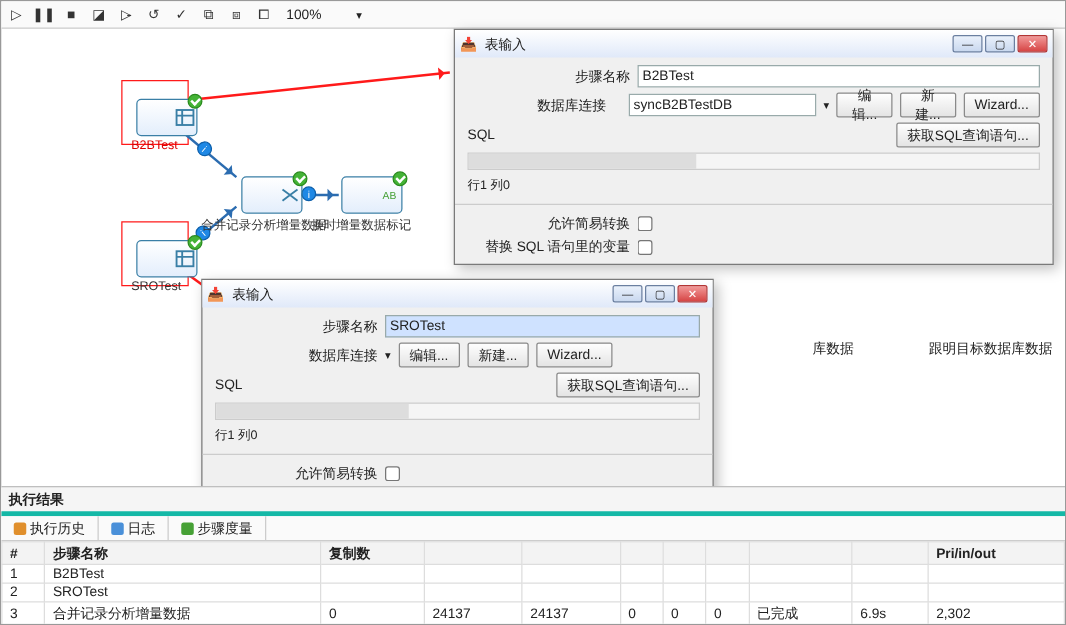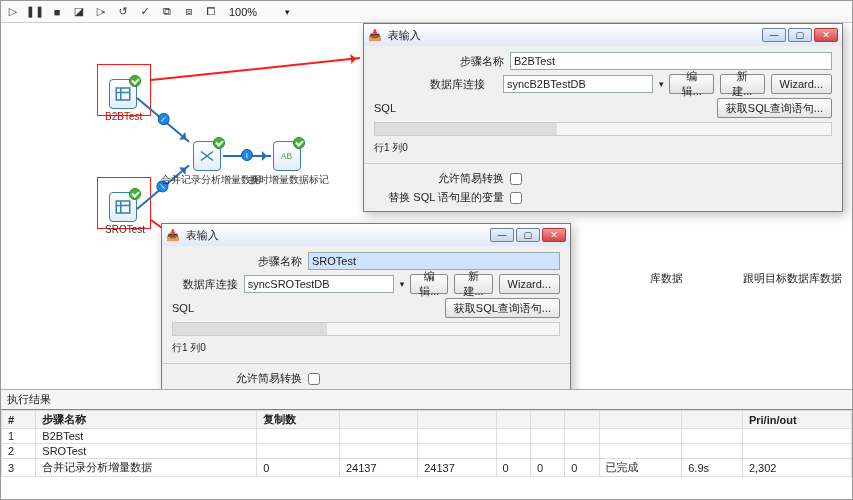--- a/index.html
+++ b/index.html
@@ -1,34 +1,34 @@
 <!DOCTYPE html>
 <html><head>
 <meta charset="utf-8">
 <style>
 *{box-sizing:border-box;margin:0;padding:0;font-family:Tahoma,"Microsoft YaHei",Arial,sans-serif;font-size:11px;color:#222}
 body{background:#fff;width:853px;height:500px;overflow:hidden;position:relative;border:1px solid #999}
 .toolbar{height:22px;border-bottom:1px solid #ccc;background:#fafafa;display:flex;align-items:center;padding:0 4px;gap:6px}
 .toolbar .ico{width:16px;height:16px;display:flex;align-items:center;justify-content:center;cursor:pointer;color:#333}
 .toolbar .zoom{margin-left:4px;border:none;background:transparent;width:50px}
 .canvas{position:absolute;left:0;top:22px;right:0;bottom:110px;overflow:hidden}
-.node{position:absolute;width:28px;height:30px;border:1px solid #3a7fa6;border-radius:4px;background:linear-gradient(#fff,#e3eefc);display:flex;align-items:center;justify-content:center}
+.node{position:absolute;width:49px;height:30px;border:1px solid #3a7fa6;border-radius:4px;background:linear-gradient(#fff,#e3eefc);display:flex;align-items:center;justify-content:flex-end}
 .node svg{width:18px;height:18px}
 .node-label{position:absolute;font-size:10px;color:#333;white-space:nowrap}
 .tick{position:absolute;top:-5px;right:-5px;width:12px;height:12px;border-radius:50%;background:#44b336;border:1px solid #2a8a1e;display:flex;align-items:center;justify-content:center}
 .tick::after{content:"";width:5px;height:3px;border-left:2px solid #fff;border-bottom:2px solid #fff;transform:rotate(-45deg);margin-top:-1px}
 .sel-red{position:absolute;border:1px solid #ff1a1a}
 .hop{position:absolute;height:2px;background:#2b6cb0;transform-origin:left center}
 .hop::after{content:"";position:absolute;right:-1px;top:-4px;border:5px solid transparent;border-left-color:#2b6cb0}
 .hop .dot{position:absolute;width:12px;height:12px;border-radius:50%;background:#1e88e5;border:1px solid #0d5faa;color:#fff;font-size:8px;display:flex;align-items:center;justify-content:center;left:50%;top:-6px;transform:translateX(-50%)}
 .arrow-red{position:absolute;height:2px;background:#ff1a1a;transform-origin:left center}
 .arrow-red::after{content:"";position:absolute;right:-1px;top:-4px;border:5px solid transparent;border-left-color:#ff1a1a}
 
 .results{position:absolute;left:0;right:0;bottom:0;height:110px;border-top:1px solid #aaa;background:#fff}
-.results-title{padding:2px 6px;font-weight:normal;background:#f5f5f5;border-bottom:1px solid #14b8a6}
+.results-title{padding:2px 6px;font-weight:bold;background:#f5f5f5;border-bottom:4px solid #14b8a6}
 .results-tabs{display:flex;border-bottom:1px solid #ccc;background:#fafafa}
 .rtab{padding:2px 10px;border-right:1px solid #ccc;display:flex;align-items:center;gap:3px;cursor:pointer}
 .rtab .ci{width:10px;height:10px;border-radius:2px}
 .grid{width:100%;border-collapse:collapse;font-size:10px}
 .grid th,.grid td{border:1px solid #ddd;padding:1px 6px;text-align:left;white-space:nowrap;background:#fff}
 .grid th{background:#f3f3f3}
 
 .dialog{position:absolute;background:#f0f0f0;border:1px solid #7a7a7a;box-shadow:3px 3px 10px rgba(0,0,0,.25)}
 .titlebar{height:22px;background:linear-gradient(#fff,#e0e9f9);display:flex;align-items:center;padding:0 4px;gap:6px}
 .titlebar .t{flex:1}
@@ -180,21 +180,20 @@
       <span class="winbtn close">✕</span>
     </div>
   </div>
   <div class="dlg-body">
     <div class="row">
         <span class="lbl">步骤名称</span>
         <input type="text" style="flex: 1 1 0%; background: rgb(207, 226, 255);" value="SROTest">
       </div>
     <div class="row">
         <span class="lbl">数据库连接</span>
-        <input class="sel" style="flex: 1 1 0%;" value="syncSROTestDB">
         <span style="font-size:9px">▾</span>
       <button class="btn">编辑...</button>
       <button class="btn">新建...</button>
       <button class="btn">Wizard...</button>
     </div>
     <div class="row">
         <span style="flex:1">SQL</span>
         <button class="btn">获取SQL查询语句...</button>
       </div>
     <div class="scroll-h">
@@ -218,20 +217,34 @@
     <div class="row">
         <span class="lbl">执行每一行?</span>
         <input type="checkbox" class="chk" style="">
       </div>
 
   </div>
 </div>
 
 <div class="results">
   <div class="results-title">执行结果</div>
+  <div class="results-tabs">
+    <div class="rtab">
+        <span class="ci" style="background:#e08f2c"></span>
+        <span>执行历史</span>
+      </div>
+    <div class="rtab">
+        <span class="ci" style="background:#4a90d9"></span>
+        <span>日志</span>
+      </div>
+    <div class="rtab">
+        <span class="ci" style="background:#46a035"></span>
+        <span>步骤度量</span>
+      </div>
+  </div>
   <table class="grid">
     <thead>
         <tr id="gh">
           <th>#</th>
           <th>步骤名称</th>
           <th>复制数</th>
           <th></th>
           <th></th>
           <th></th>
           <th></th>

